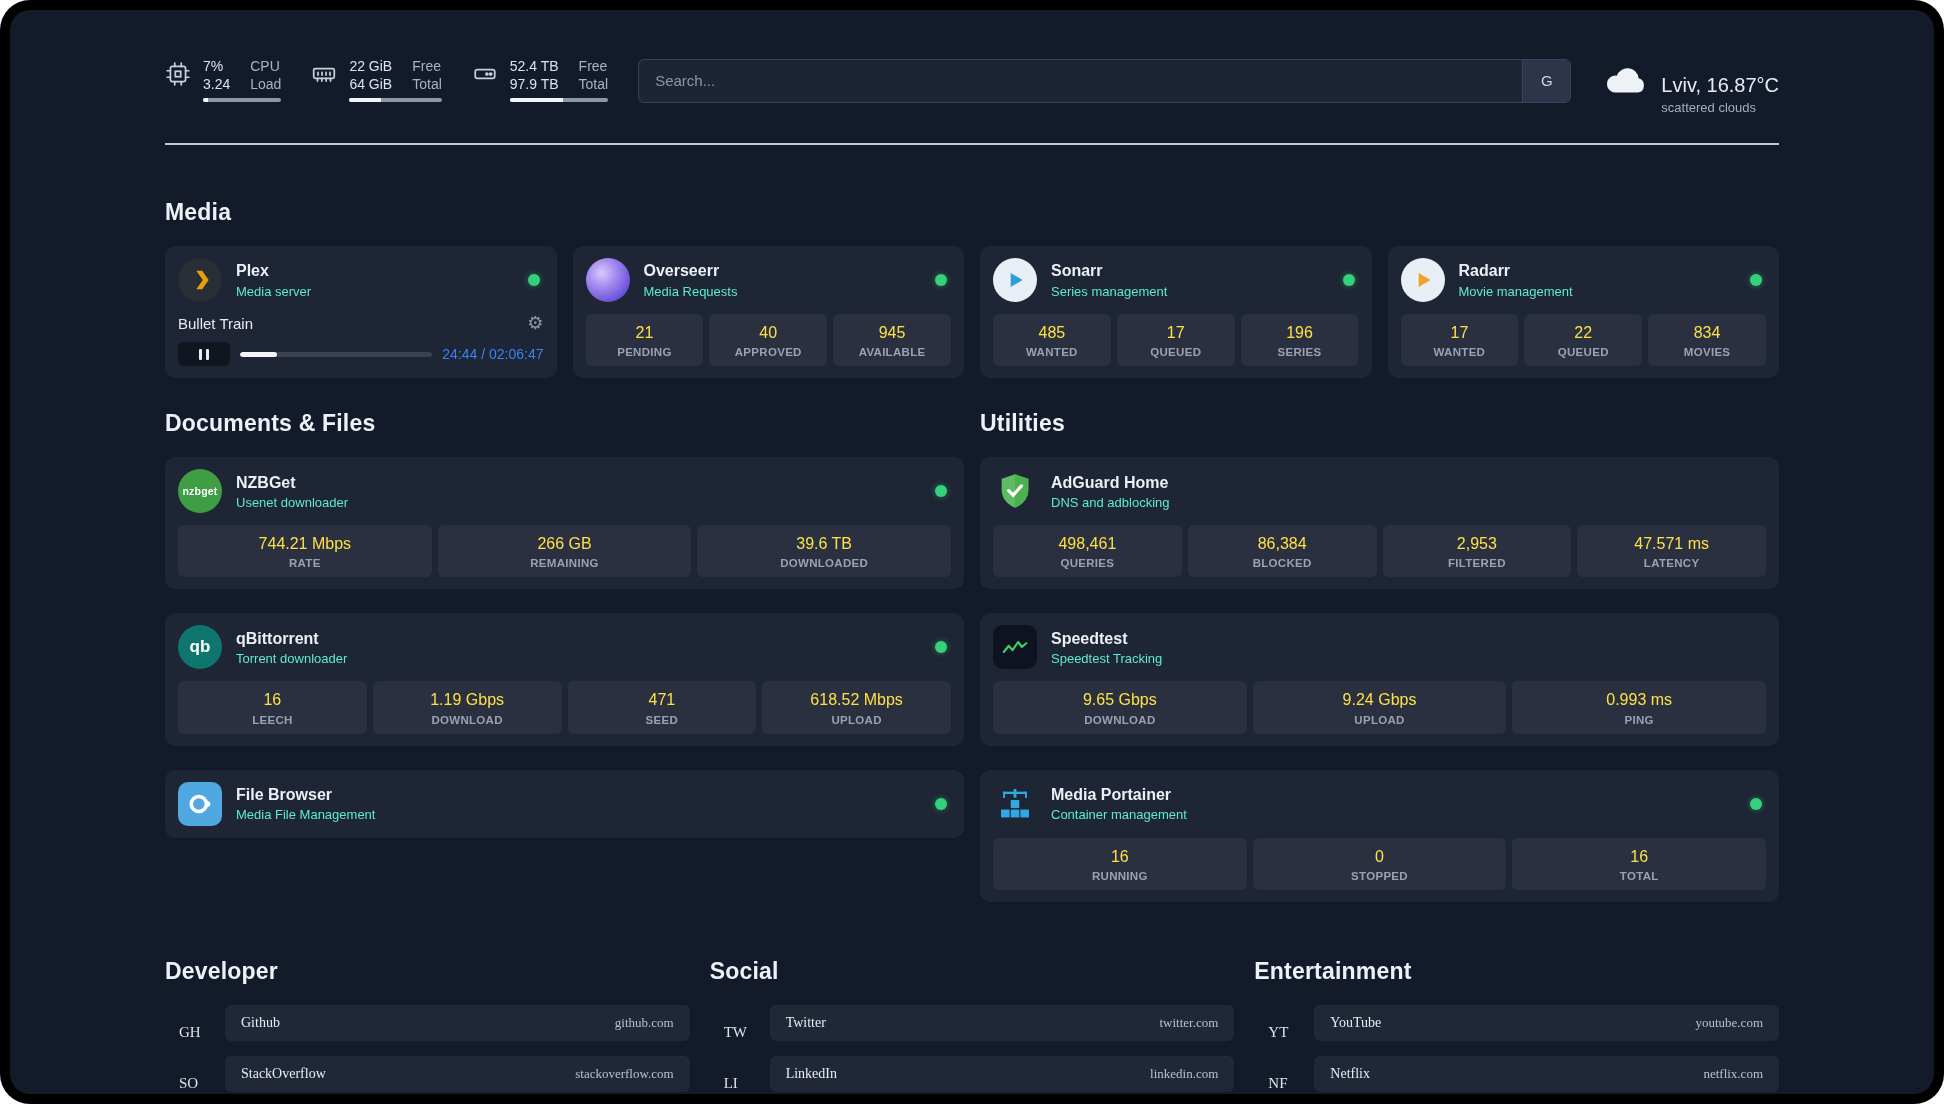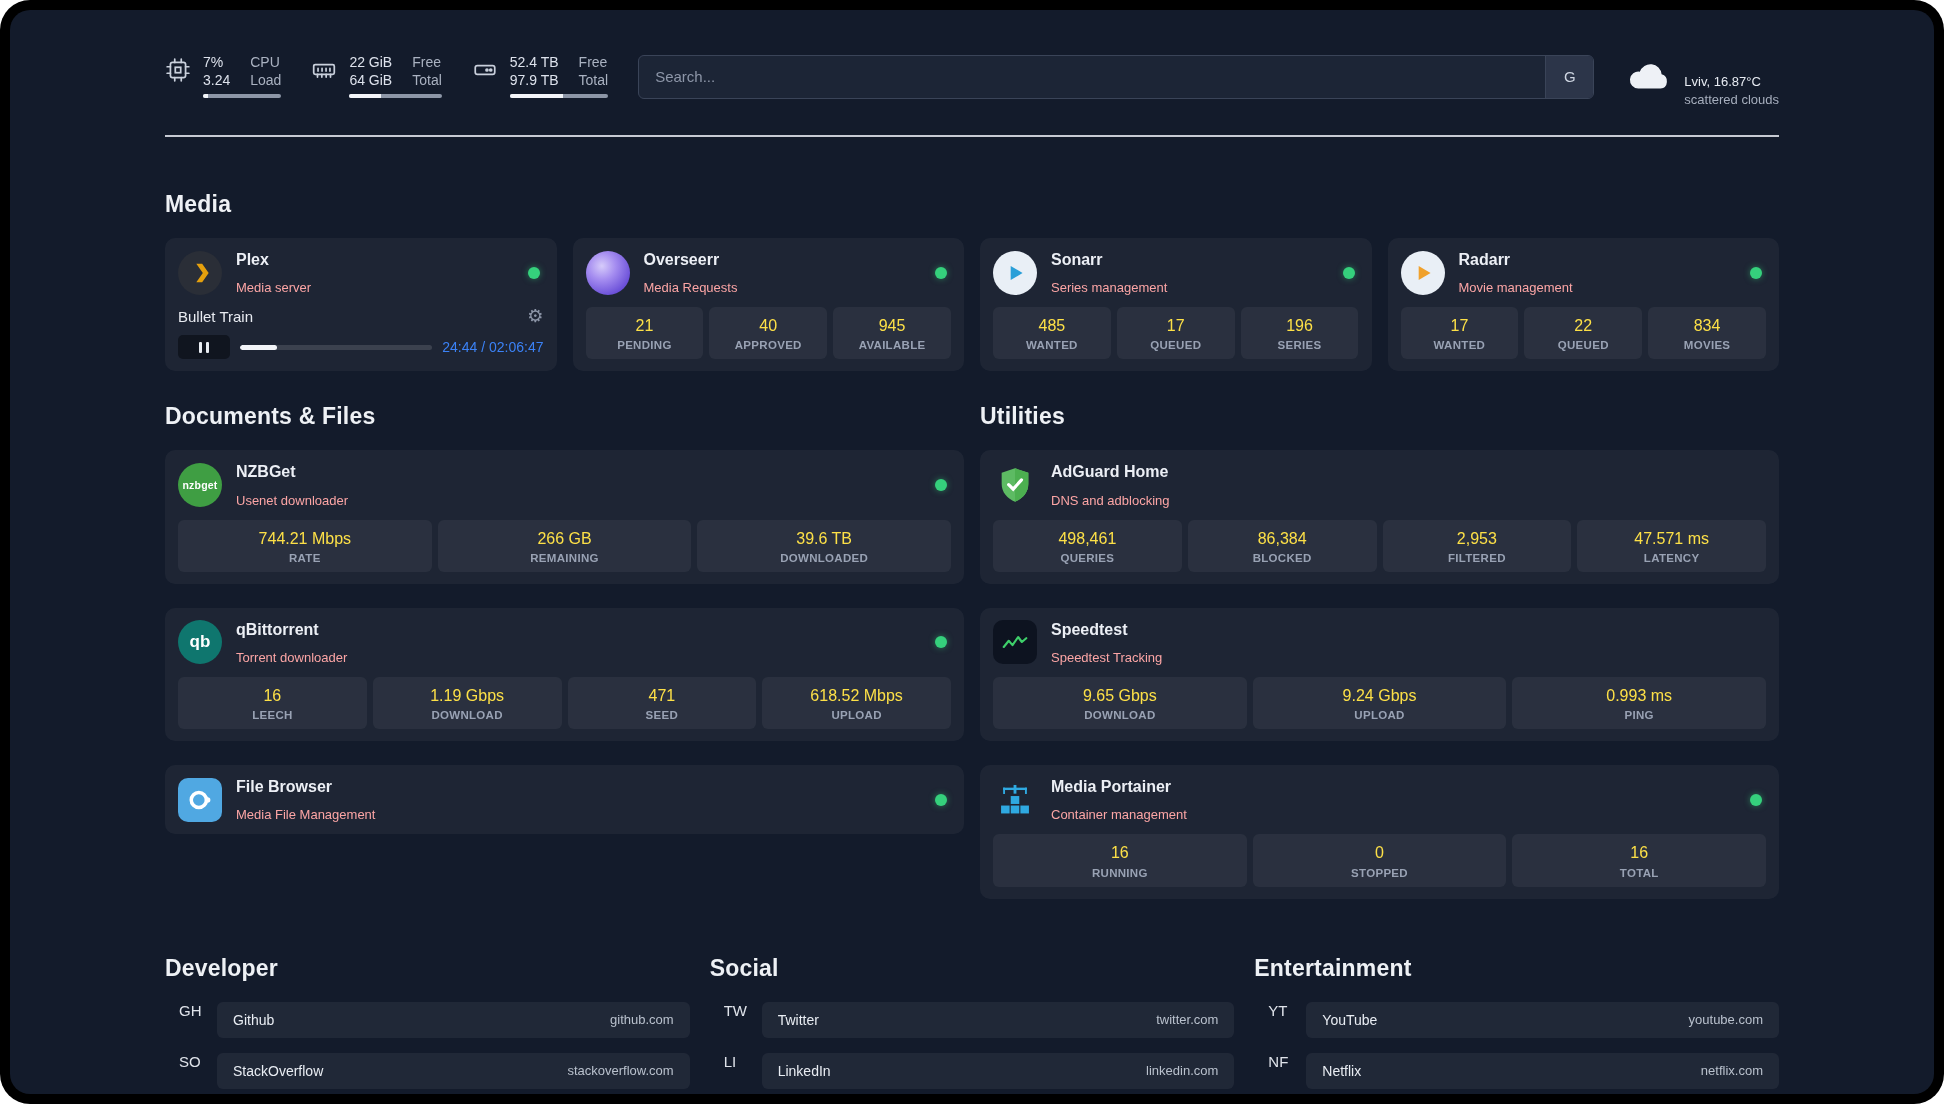--- a/index.html
+++ b/index.html
@@ -16,38 +16,38 @@
   .res-val{color:#dde2ec;}
   .res-lab{color:#aab2c1;}
   .bar{margin-top:6px;height:4px;border-radius:2px;background:#8d96a7;overflow:hidden;}
   .bar i{display:block;height:100%;background:#f3f5f9;}
   .search{flex:1;display:flex;align-items:stretch;height:42px;background:#1c2536;border:1px solid #3a4458;border-radius:6px;overflow:hidden;}
   .search input{flex:1;background:transparent;border:0;outline:none;color:#e2e7ef;font-size:15px;padding:0 16px;font-family:"Liberation Sans",sans-serif;}
   .search input::placeholder{color:#8d96a8;}
   .search-btn{width:48px;border:0;border-left:1px solid #3a4458;background:#2c3549;color:#ced5e1;font-size:15px;cursor:pointer;font-family:"Liberation Sans",sans-serif;}
   .weather{display:flex;align-items:center;gap:12px;}
   .weather svg{width:48px;height:34px;color:#eef1f6;}
-  .weather .w1{font-size:13px;color:#e7ebf2;margin-top:28px;}
+  .weather .w1{font-size:20px;color:#e7ebf2;margin-top:28px;}
   .weather .w2{font-size:13px;color:#a6aebd;margin-top:3px;}
   .divider{border:0;height:2px;background:#dadee6;opacity:.9;margin:28px 0 0;}
 
   
   h2.section{font-size:23px;font-weight:600;color:#eef1f5;margin:0 0 20px;letter-spacing:.2px;}
   .media-section{margin-top:54px;}
   .grid4{display:grid;grid-template-columns:repeat(4,1fr);gap:16px;}
   .grid2{display:grid;grid-template-columns:1fr 1fr;gap:16px;margin-top:32px;align-items:start;}
   .col .card + .card{margin-top:24px;}
 
   
   .card{background:rgba(255,255,255,.047);border-radius:10px;padding:12px 13px;display:flex;flex-direction:column;justify-content:space-between;}
   .card-head{display:flex;align-items:center;gap:14px;cursor:pointer;}
   .icon{width:44px;height:44px;border-radius:50%;flex:none;display:flex;align-items:center;justify-content:center;overflow:hidden;}
   .icon svg{display:block;}
   .meta .name{font-size:16px;font-weight:600;color:#eceff5;line-height:1.2;}
-  .meta .sub{font-size:13px;color:#fca5a5;margin-top:11px;}
+  .meta .sub{font-size:13px;color:#5eead4;margin-top:3px;}
   .dot{width:12px;height:12px;border-radius:50%;background:#35d07c;margin-left:auto;margin-right:4px;flex:none;box-shadow:0 0 6px rgba(53,208,124,.5);}
   .stats{display:flex;gap:6px;margin-top:12px;}
   .stat{flex:1;background:rgba(255,255,255,.055);border-radius:6px;text-align:center;padding:9px 4px 8px;}
   .stat .v{font-size:16px;color:#fde047;line-height:1.2;}
   .stat .l{font-size:11.5px;font-weight:700;color:#99a2b4;margin-top:4px;letter-spacing:.3px;}
 
   
   .player{margin-top:10px;}
   .p-row1{display:flex;align-items:center;font-size:15px;color:#e8ebf1;}
   .gear{margin-left:auto;color:#8d96a8;font-size:18px;cursor:pointer;line-height:1;}
@@ -65,21 +65,21 @@
   .icon-nzbget{background:#3f9e43;}
   .icon-nzbget span{color:#fff;font-size:10.5px;font-weight:700;letter-spacing:.2px;}
   .icon-qbit{background:#0f766e;}
   .icon-qbit span{color:#fff;font-size:17px;font-weight:700;}
   .icon-filebrowser{background:#50a8e2;border-radius:10px;}
   .icon-adguard,.icon-speedtest,.icon-portainer{background:transparent;border-radius:10px;}
   .icon-speedtest{background:#0d1320;}
 
   
   .bookmarks{display:grid;grid-template-columns:repeat(3,1fr);gap:20px;margin-top:56px;}
-  .bm-row{display:flex;align-items:flex-start;gap:4px;padding-left:14px;margin-top:15px;cursor:pointer;}
+  .bm-row{display:flex;align-items:flex-end;gap:12px;padding-left:14px;margin-top:15px;cursor:pointer;font-family:Liberation Serif, serif;}
   .bm-abbr{width:34px;font-size:15px;color:#dfe3ea;flex:none;}
   .bm-pill{flex:1;background:rgba(255,255,255,.06);border-radius:6px;height:36px;display:flex;align-items:center;padding:0 16px;}
   .bm-name{font-size:14px;color:#e9edf3;}
   .bm-url{margin-left:auto;font-size:13px;color:#b9c1cd;}
 </style>
 </head>
 <body>
 
 <div class="frame">
 <div class="page">

